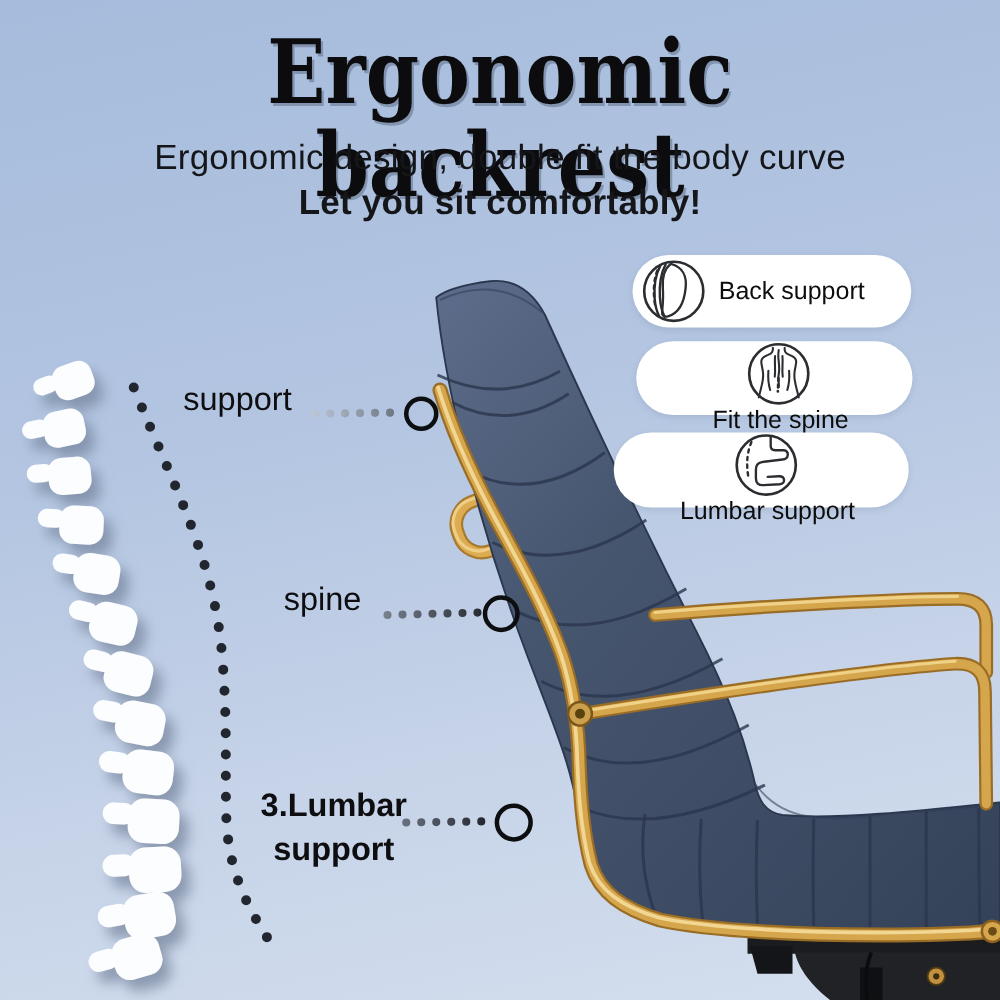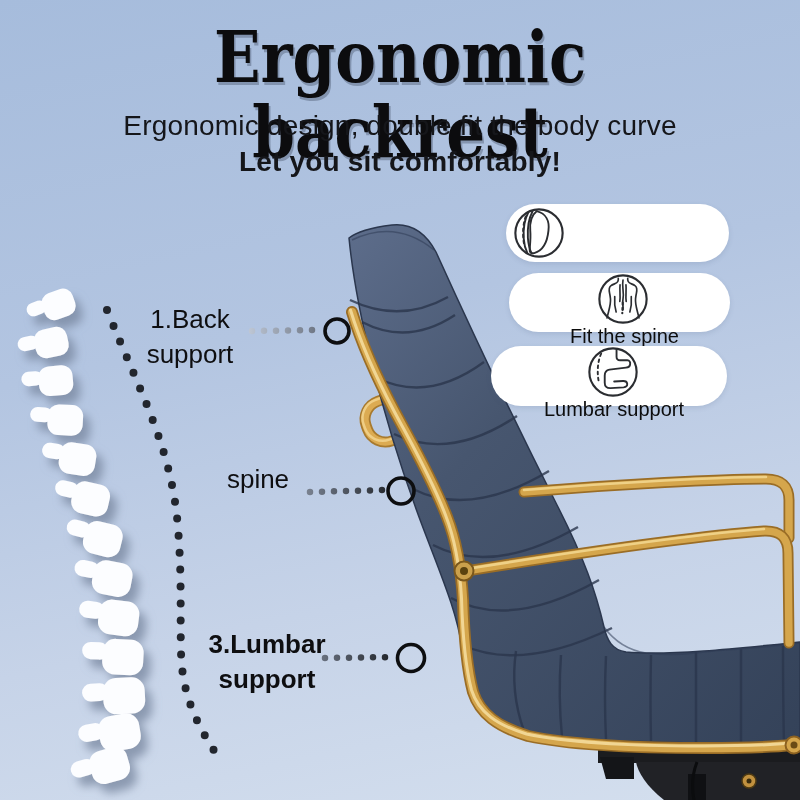--- a/index.html
+++ b/index.html
@@ -170,21 +170,20 @@
     </g>
   </svg>
 
   <div class="title-wrap">
     <h1 class="title">Ergonomic backrest</h1>
   </div>
   <div class="subtitle sub1">Ergonomic design, double fit the body curve</div>
   <div class="subtitle sub2">Let you sit comfortably!</div>
 
   <div class="callout callout1">
-    <div>1.Back</div>
     <div>support</div>
   </div>
   <div class="callout callout2">
     <div>spine</div>
   </div>
   <div class="callout callout3">
     <div>3.Lumbar</div>
     <div>support</div>
   </div>
 
@@ -195,20 +194,21 @@
         <svg viewBox="0 0 44 44">
           <circle cx="22" cy="22" r="20" fill="#ffffff" stroke="#2b2d31" stroke-width="1.8"></circle>
           <g fill="none" stroke="#2b2d31" stroke-width="1.6" stroke-linecap="round">
             <path d="M20,3.5 C28,5.5 31,12 30,20 C29,30 25,37 18,39 C15.5,39.6 13.9,38.4 14.1,36 C14.6,30 15.1,26 14.6,20 C14.1,13 15.2,7.2 20,3.5 Z"></path>
             <path d="M13,4.5 C9.5,11 8.6,20 9.1,27 C9.4,31.5 10.4,35.5 12.1,38.8"></path>
             <path d="M16.5,3.8 C13.2,10 12.2,19 12.6,26 C12.9,31 14,35.8 15.8,39.2"></path>
             <path d="M10.8,8 C8.1,15 7.9,25 9.7,33" stroke-dasharray="2.2 3"></path>
           </g>
         </svg>
       </span>
+      <span class="badge-label">Back support</span>
     </div>
 
     <div class="badge badge2">
       <span class="badge-icon">
         <svg viewBox="0 0 44 44">
           <circle cx="22" cy="22" r="20" fill="#ffffff" stroke="#2b2d31" stroke-width="1.8"></circle>
           <g fill="none" stroke="#2b2d31" stroke-width="1.4" stroke-linecap="round">
             <path d="M8.5,38 C10,31 11.8,27 11.4,22 C11,16 8.8,13.5 11.5,11 C14,8.8 16.6,9.4 17.6,7.2 C18.2,5.8 18,4.5 18,4.5"></path>
             <path d="M35.5,38 C34,31 32.2,27 32.6,22 C33,16 35.2,13.5 32.5,11 C30,8.8 27.4,9.4 26.4,7.2 C25.8,5.8 26,4.5 26,4.5"></path>
             <path d="M22,6 C20.8,12 23.2,16 22,22 C21.2,26 22.4,28 22,31"></path>

